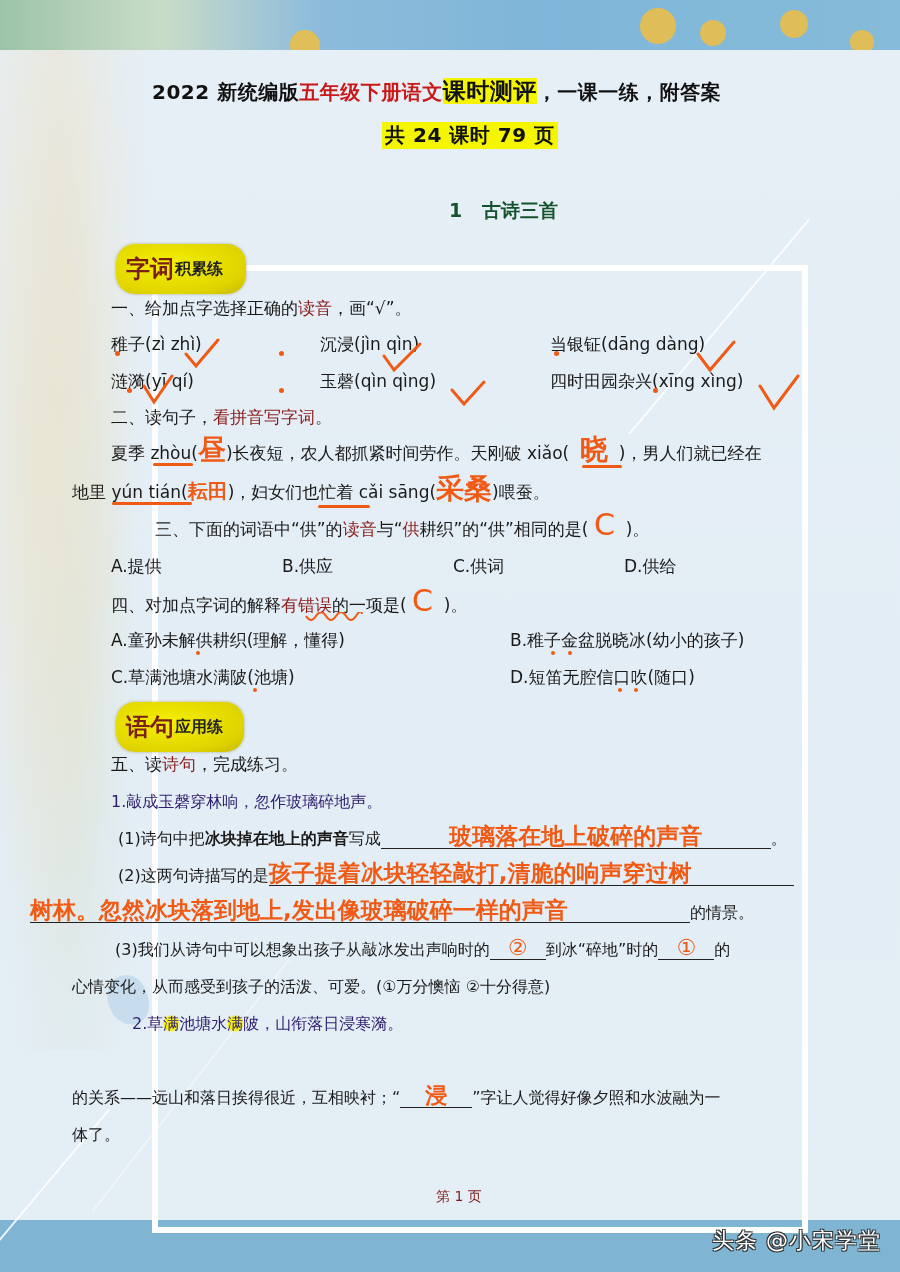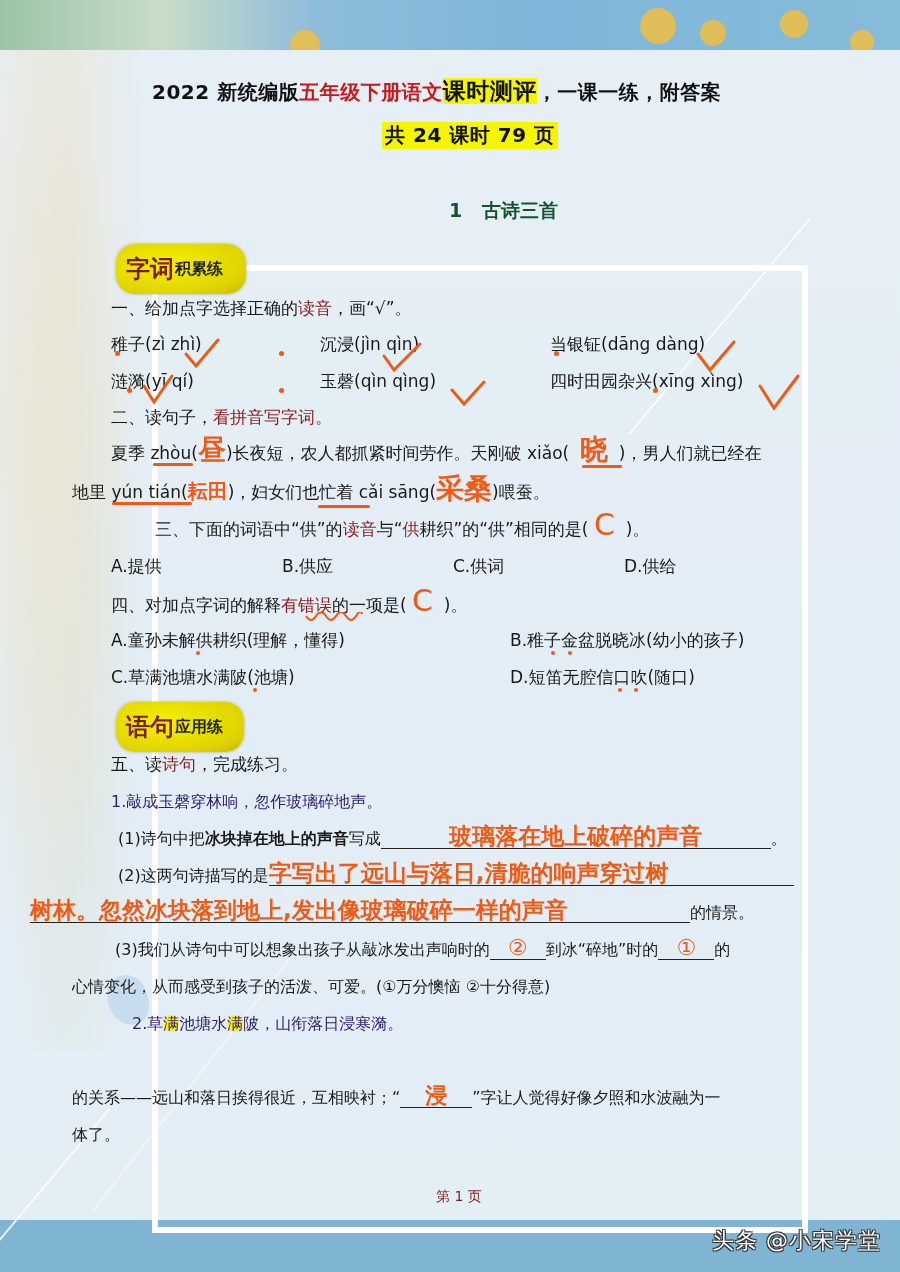--- a/index.html
+++ b/index.html
@@ -187,21 +187,21 @@
   <div class="abs txt" style="left:111px;top:753px;">
     <span>五、读</span><span class="maroon">诗句</span><span>，完成练习。</span>
   </div>
   <div class="abs txt purple" style="left:111px;top:792px;font-size:16px;">1.敲成玉磬穿林响，忽作玻璃碎地声。</div>
 
   <div class="abs txt" style="left:118px;top:828px;font-size:16px;">
     <span>(1)诗句中把</span><span style="font-weight:bold;">冰块掉在地上的声音</span><span>写成</span><span class="uline" style="width:390px;"><span class="ans" style="font-size:23px;line-height:16px;">玻璃落在地上破碎的声音</span></span><span>。</span>
   </div>
 
   <div class="abs txt" style="left:118px;top:865px;font-size:16px;">
-    <span>(2)这两句诗描写的是</span><span class="uline" style="width:525px;text-align:left;"><span class="ans" style="font-size:23px;line-height:16px;">字写出了远山与落日,清脆的响声穿过树</span></span>
+    <span>(2)这两句诗描写的是</span><span class="uline" style="width:525px;text-align:left;"><span class="ans" style="font-size:23px;line-height:16px;">孩子提着冰块轻轻敲打,清脆的响声穿过树</span></span>
   </div>
   <div class="abs txt" style="left:30px;top:902px;font-size:16px;">
     <span class="uline" style="width:660px;text-align:left;"><span class="ans" style="font-size:23px;line-height:16px;">树林。忽然冰块落到地上,发出像玻璃破碎一样的声音</span></span><span>的情景。</span>
   </div>
 
   <div class="abs txt" style="left:115px;top:940px;font-size:16px;">
     <span>(3)我们从诗句中可以想象出孩子从敲冰发出声响时的</span><span class="uline" style="width:56px;"><span class="ans" style="font-size:22px;line-height:16px;font-weight:normal;">②</span></span><span>到冰“碎地”时的</span><span class="uline" style="width:56px;"><span class="ans" style="font-size:22px;line-height:16px;font-weight:normal;">①</span></span><span>的</span>
   </div>
   <div class="abs txt" style="left:72px;top:977px;font-size:16px;">心情变化，从而感受到孩子的活泼、可爱。(①万分懊恼  ②十分得意)</div>
 

